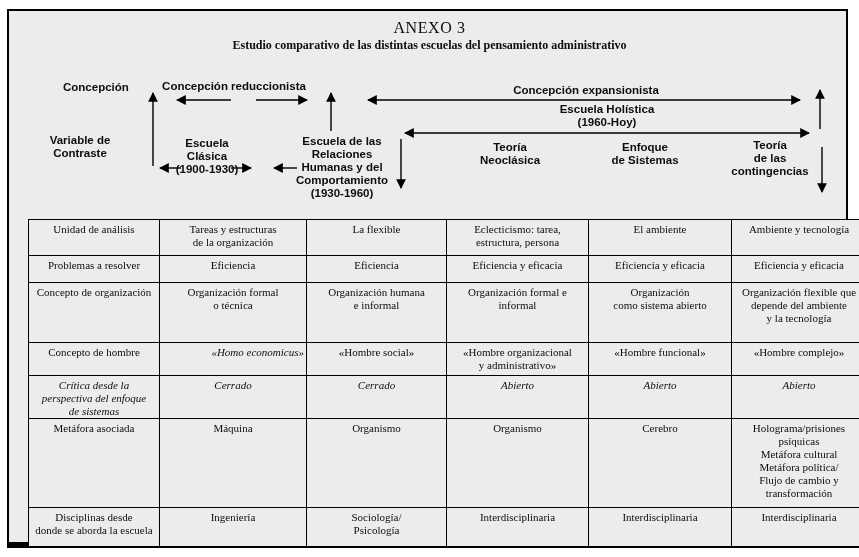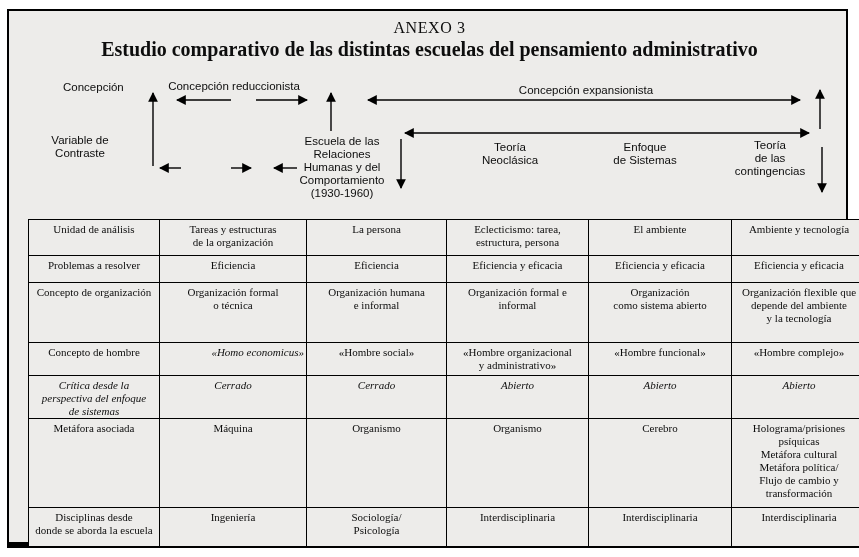--- a/index.html
+++ b/index.html
@@ -6,22 +6,22 @@
     --page-bg:#ffffff;
     --panel-bg:#edecea;
     --line:#000000;
     --text:#0d0d0d;
   }
   html,body{margin:0;padding:0;}
   body{width:859px;height:557px;background:var(--page-bg);font-family:"Liberation Serif","DejaVu Serif",serif;color:var(--text);}
   .page{position:relative;width:859px;height:557px;overflow:hidden;background:var(--page-bg);}
   .frame{position:absolute;left:7px;top:9px;width:837px;height:531px;border:2px solid var(--line);border-bottom-width:6px;background:var(--panel-bg);}
   .title{position:absolute;left:0;top:19px;width:859px;text-align:center;font-size:16px;letter-spacing:.6px;}
-  .subtitle{position:absolute;left:0;top:38px;width:859px;text-align:center;font-size:20px;font-weight:bold;}
-  .dl{position:absolute;font-family:"Liberation Sans","DejaVu Sans",sans-serif;font-weight:normal;font-size:11.5px;line-height:13px;text-align:center;white-space:pre-line;}
+  .subtitle{position:absolute;left:0;top:38px;width:859px;text-align:center;font-size:12px;font-weight:bold;}
+  .dl{position:absolute;font-family:"Liberation Sans","DejaVu Sans",sans-serif;font-weight:bold;font-size:11.5px;line-height:13px;text-align:center;white-space:pre-line;}
   .dl.c{transform:translateX(-50%);}
   .arrows{position:absolute;left:0;top:0;pointer-events:none;}
   .arrows line{stroke:var(--line);stroke-width:1.4;}
   .comp-table{position:absolute;left:28px;top:219px;width:838px;border-collapse:collapse;table-layout:fixed;background:var(--panel-bg);border:1px solid var(--line);border-bottom:2px solid var(--line);}
   .comp-table td{border:1px solid var(--line);text-align:center;vertical-align:top;padding:3px 2px 0;font-size:11px;line-height:13px;white-space:pre-line;overflow:hidden;}
   .comp-table td.it{font-style:italic;text-align:right;}
 </style>
 </head>
 <body>
 
@@ -49,22 +49,27 @@
     <line x1="401" y1="139" x2="401" y2="188" marker-end="url(#arw)"></line>
     <line x1="822" y1="147" x2="822" y2="192" marker-end="url(#arw)"></line>
     <line x1="181" y1="168" x2="160" y2="168" marker-end="url(#arw)"></line>
     <line x1="231" y1="168" x2="251" y2="168" marker-end="url(#arw)"></line>
     <line x1="297" y1="168" x2="274" y2="168" marker-end="url(#arw)"></line>
   </svg>
 
   <div class="dl" style="left:63px;top:81px">Concepción</div>
   <div class="dl c" style="left:234px;top:80px">Concepción reduccionista</div>
   <div class="dl c" style="left:586px;top:84px">Concepción expansionista</div>
+  <div class="dl c" style="left:607px;top:103px">Escuela Holística
+(1960-Hoy)</div>
   <div class="dl c" style="left:80px;top:134px">Variable de
 Contraste</div>
+  <div class="dl c" style="left:207px;top:137px">Escuela
+Clásica
+(1900-1930)</div>
   <div class="dl c" style="left:342px;top:135px">Escuela de las
 Relaciones
 Humanas y del
 Comportamiento
 (1930-1960)</div>
   <div class="dl c" style="left:510px;top:141px">Teoría
 Neoclásica</div>
   <div class="dl c" style="left:645px;top:141px">Enfoque
 de Sistemas</div>
   <div class="dl c" style="left:770px;top:139px">Teoría
@@ -78,21 +83,21 @@
         <col style="width:140px">
       <col style="width:142px">
         <col style="width:143px">
         <col style="width:135px">
     </colgroup>
     <tbody>
         <tr style="height: 36px;">
           <td>Unidad de análisis</td>
           <td>Tareas y estructuras
 de la organización</td>
-          <td>La persona</td>
+          <td>La flexible</td>
           <td>Eclecticismo: tarea,
 estructura, persona</td>
           <td>El ambiente</td>
           <td>Ambiente y tecnología</td>
         </tr>
         <tr style="height: 27px;">
           <td>Problemas a resolver</td>
           <td>Eficiencia</td>
           <td>Eficiencia</td>
           <td>Eficiencia y eficacia</td>

